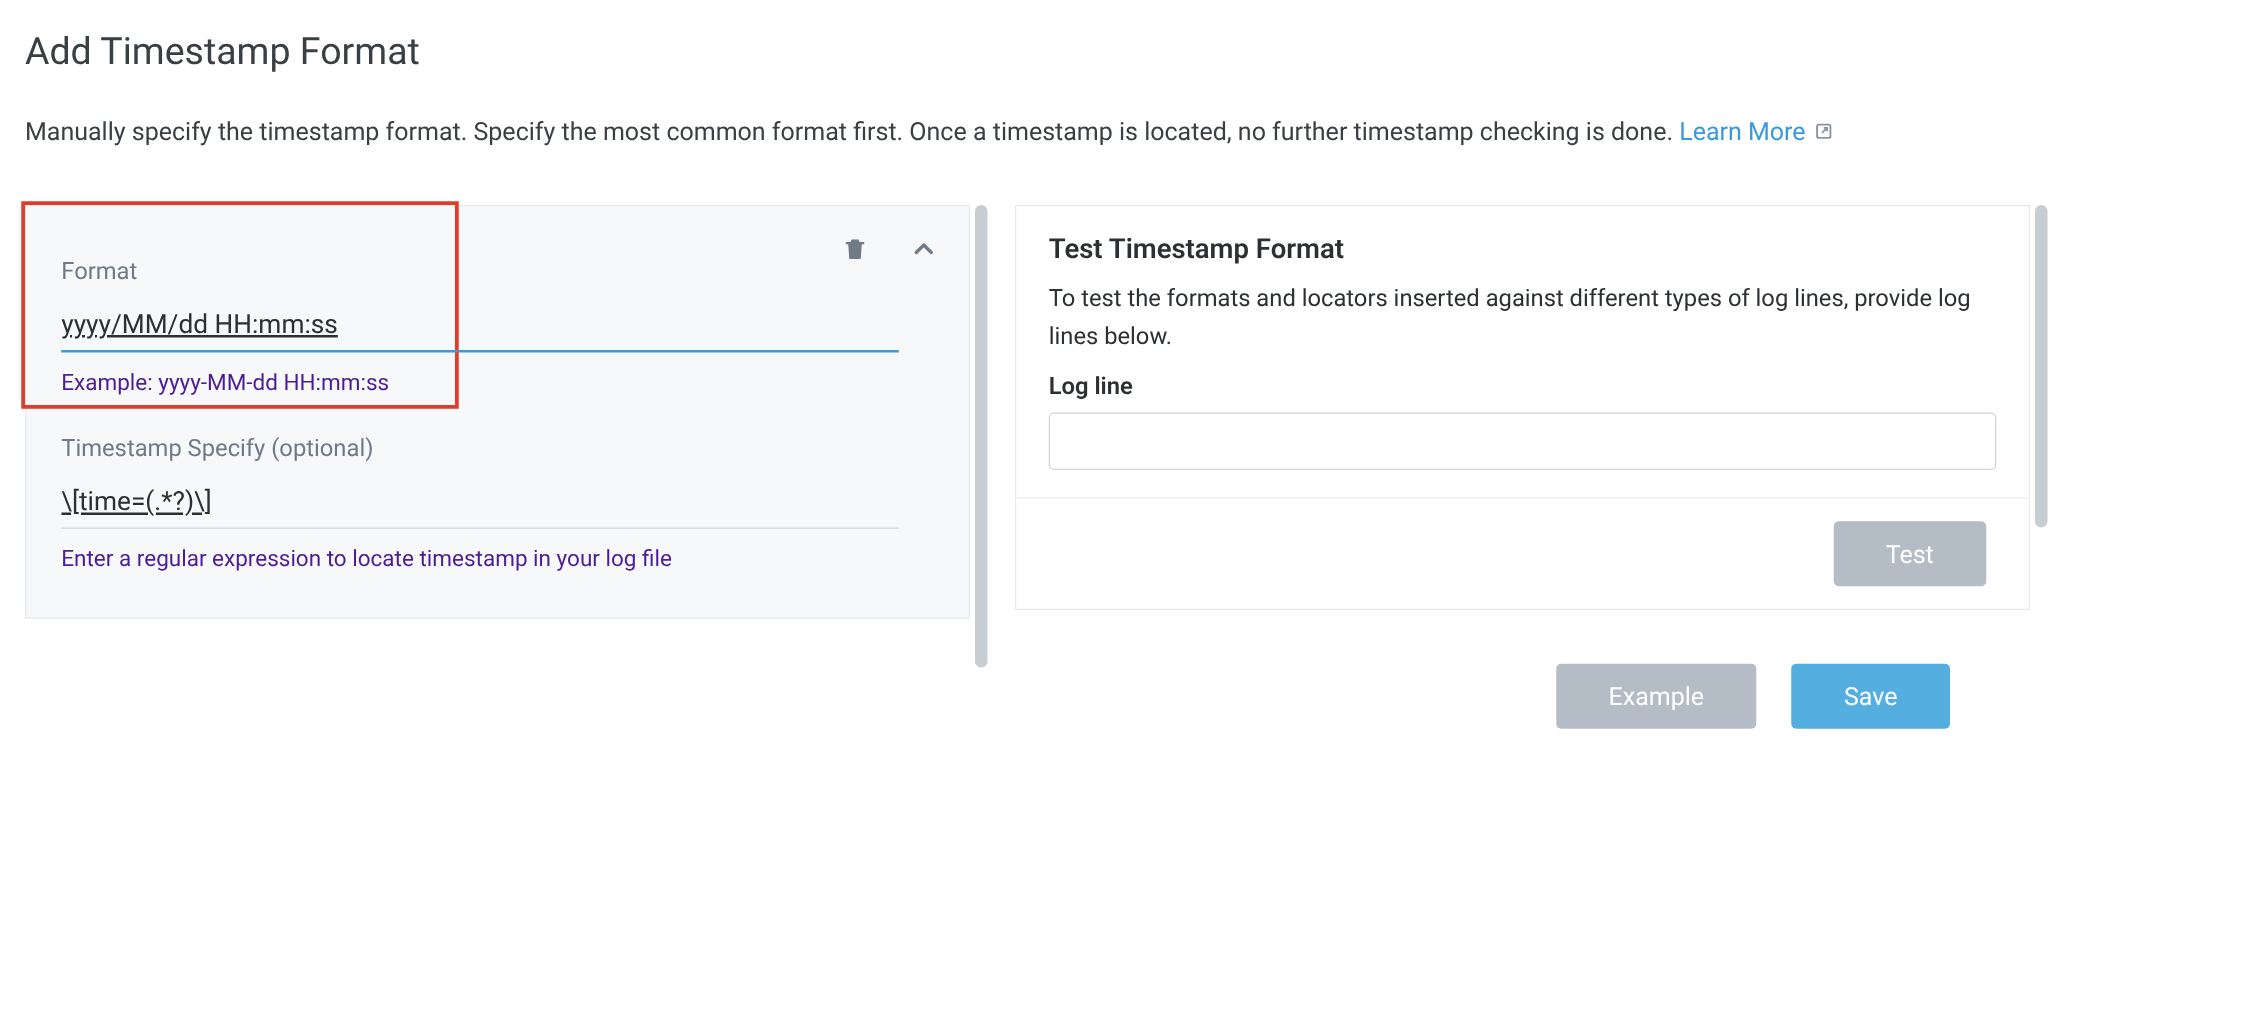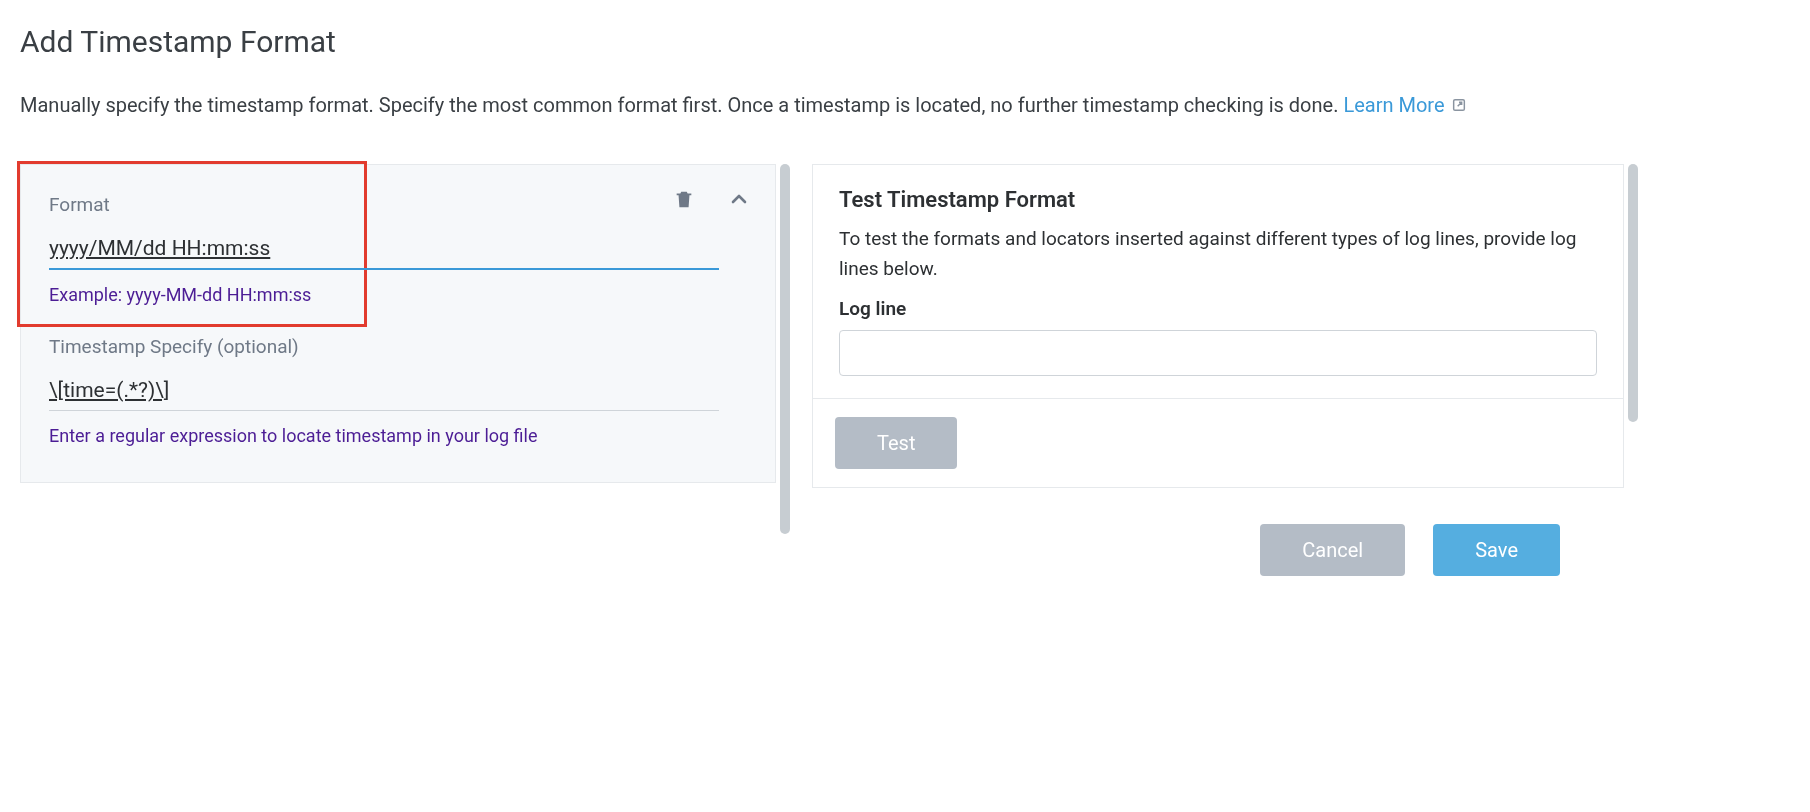--- a/index.html
+++ b/index.html
@@ -75,20 +75,21 @@
     padding: 4px;
     display: flex;
     align-items: center;
     justify-content: center;
     color: #6f7987;
   }
   .field-label {
     font-size: 19px;
     color: #6f7987;
     margin-bottom: 14px;
+    margin-top: 12px;
   }
   .text-input {
     width: 100%;
     border: none;
     background: transparent;
     font-size: 21px;
     color: #2d3033;
     padding: 6px 0 8px 0;
     border-bottom: 1px solid #cfd4d9;
     outline: none;
@@ -152,22 +153,23 @@
     border: 1px solid #cfd4d9;
     border-radius: 4px;
     padding: 8px 12px;
     font-size: 18px;
     outline: none;
     font-family: inherit;
   }
   .test-footer {
     border: 1px solid #e6e9ec;
     border-top: none;
-    padding: 18px 22px;
-    display: flex;
+    padding: 18px 34px;
+    display: flex;
+    justify-content: flex-end;
     background: #ffffff;
   }
   .btn {
     border: none;
     padding: 14px 42px;
     font-size: 20px;
     border-radius: 4px;
     cursor: pointer;
     font-family: inherit;
   }
@@ -257,15 +259,15 @@
     </div>
     <div class="test-footer">
       <button class="btn btn-disabled">Test</button>
     </div>
     <div class="right-panel-scroll"></div>
   </div>
 
 </div>
 
 <div class="dialog-footer" style="width:1548px;">
-  <button class="btn btn-disabled">Cancel</button>
+  <button class="btn btn-disabled">Example</button>
   <button class="btn btn-primary">Save</button>
 </div>
 
 </body></html>

